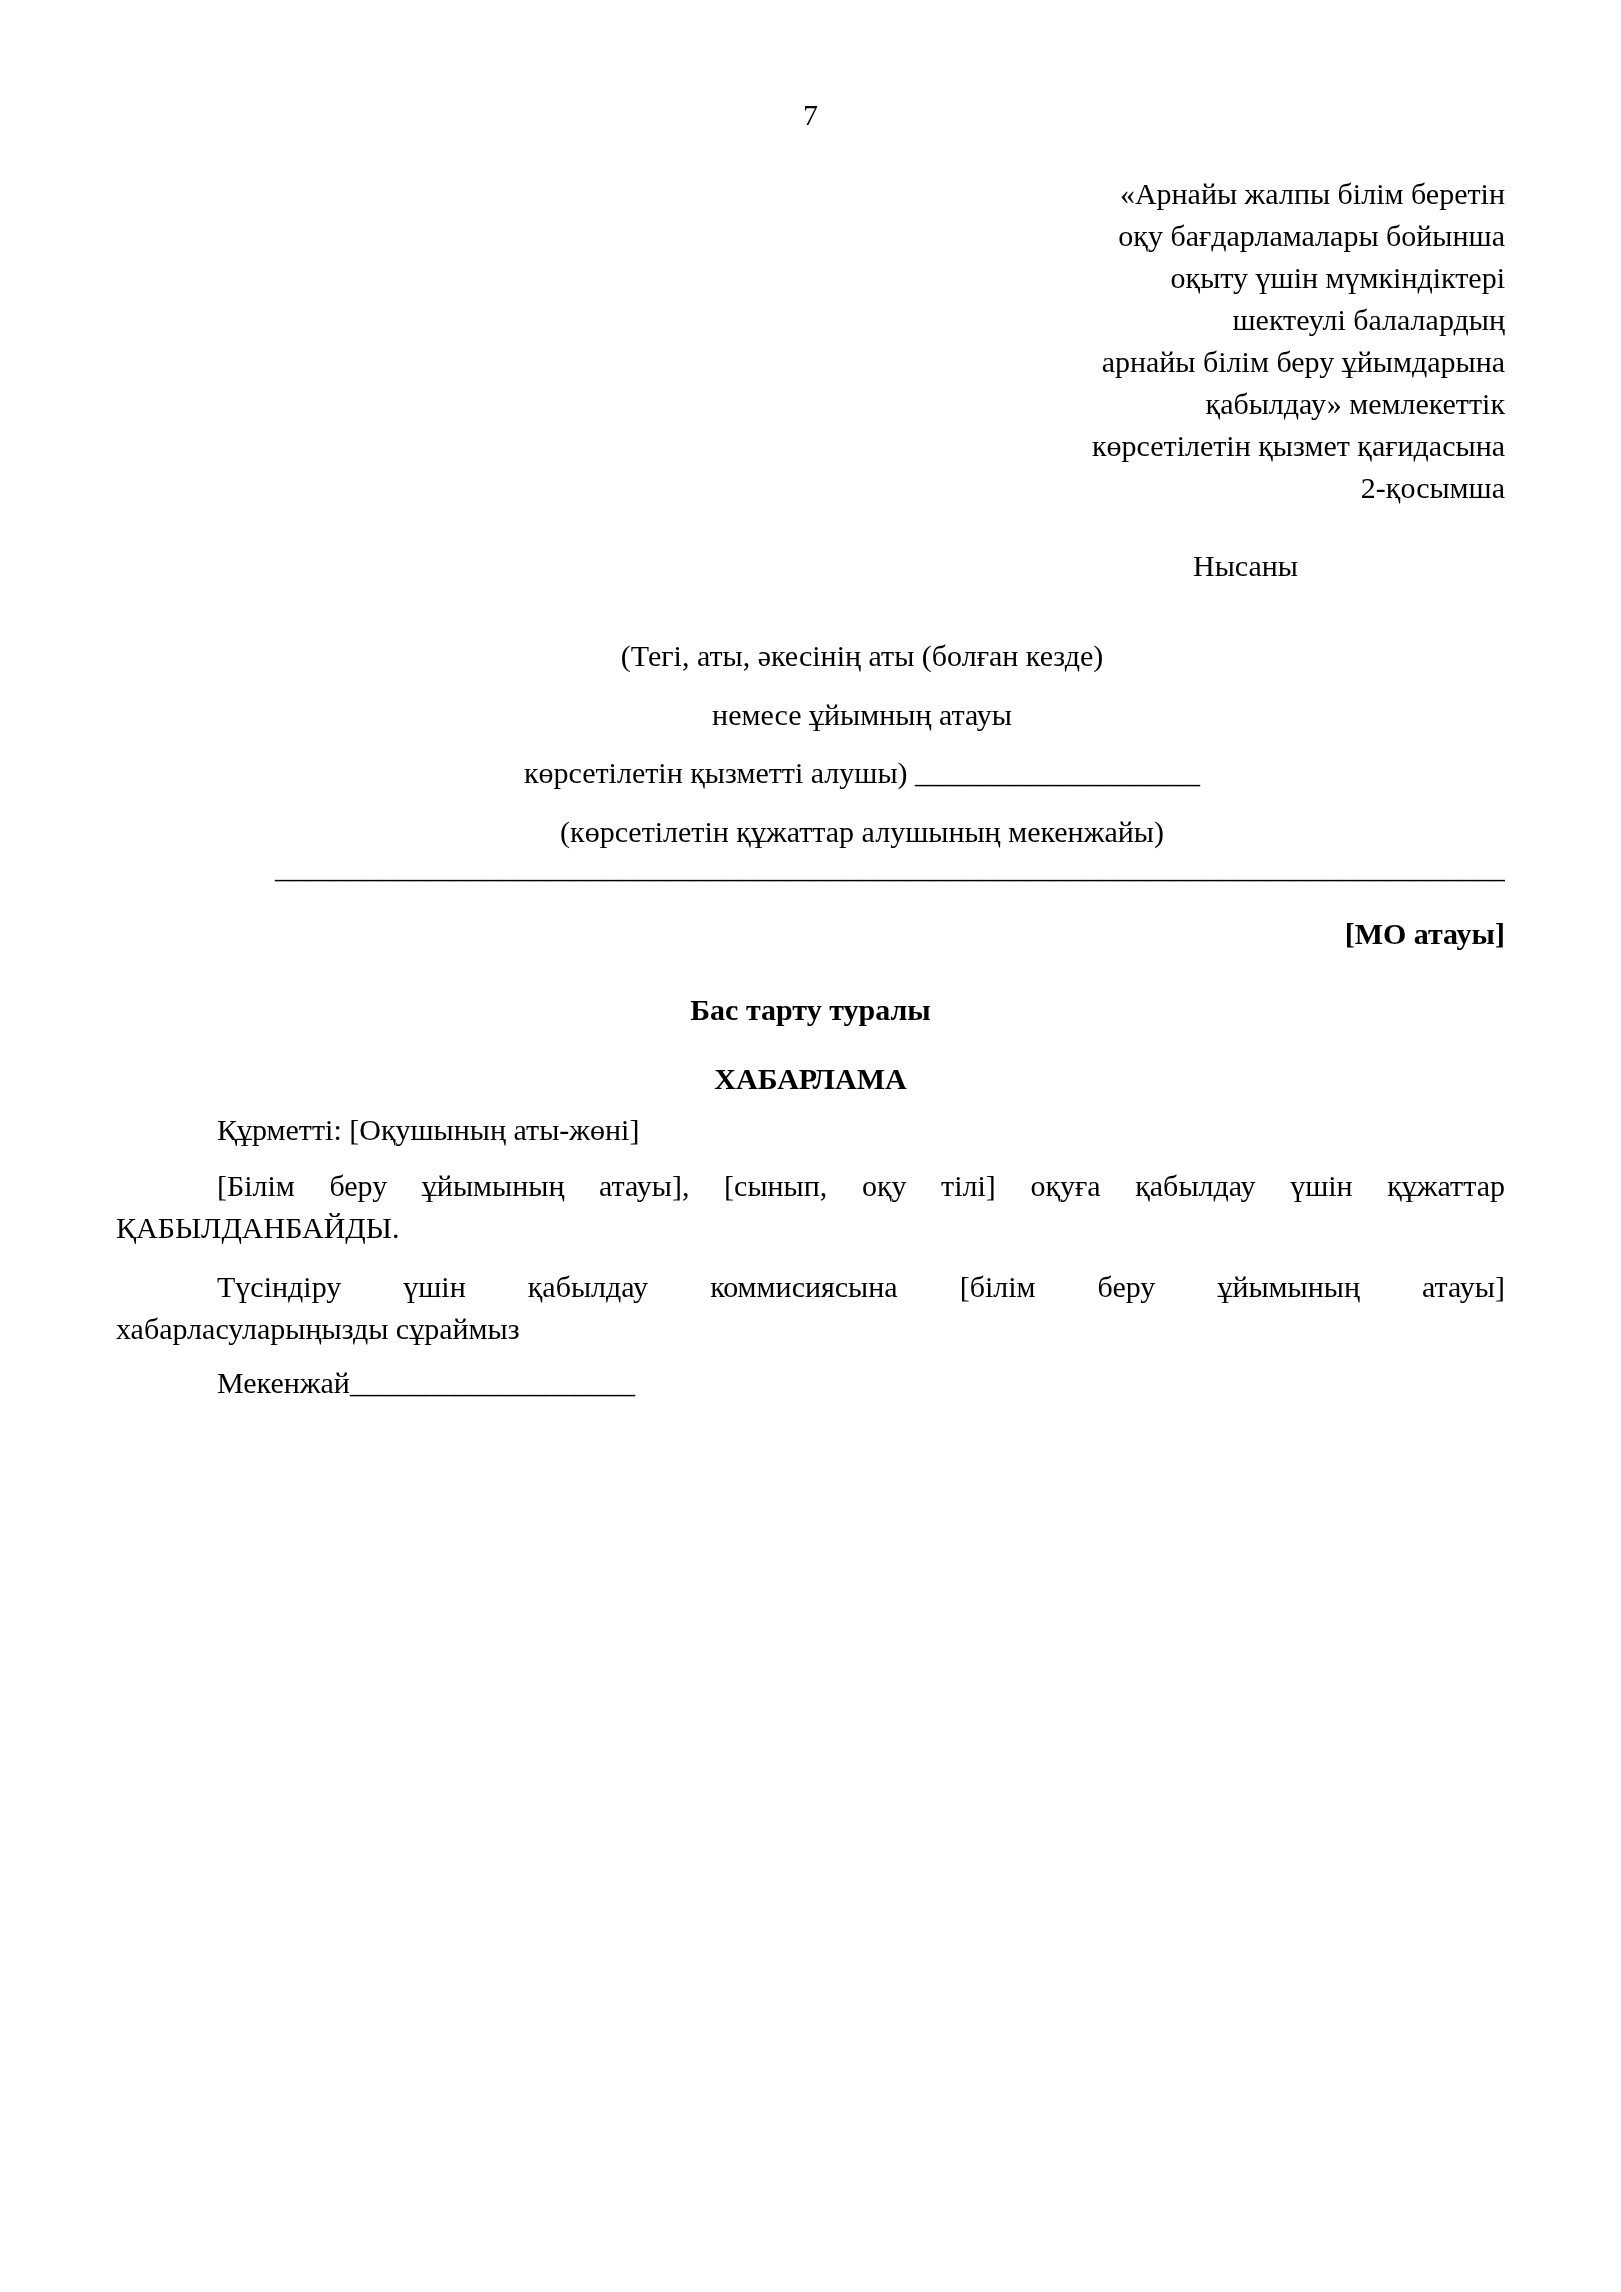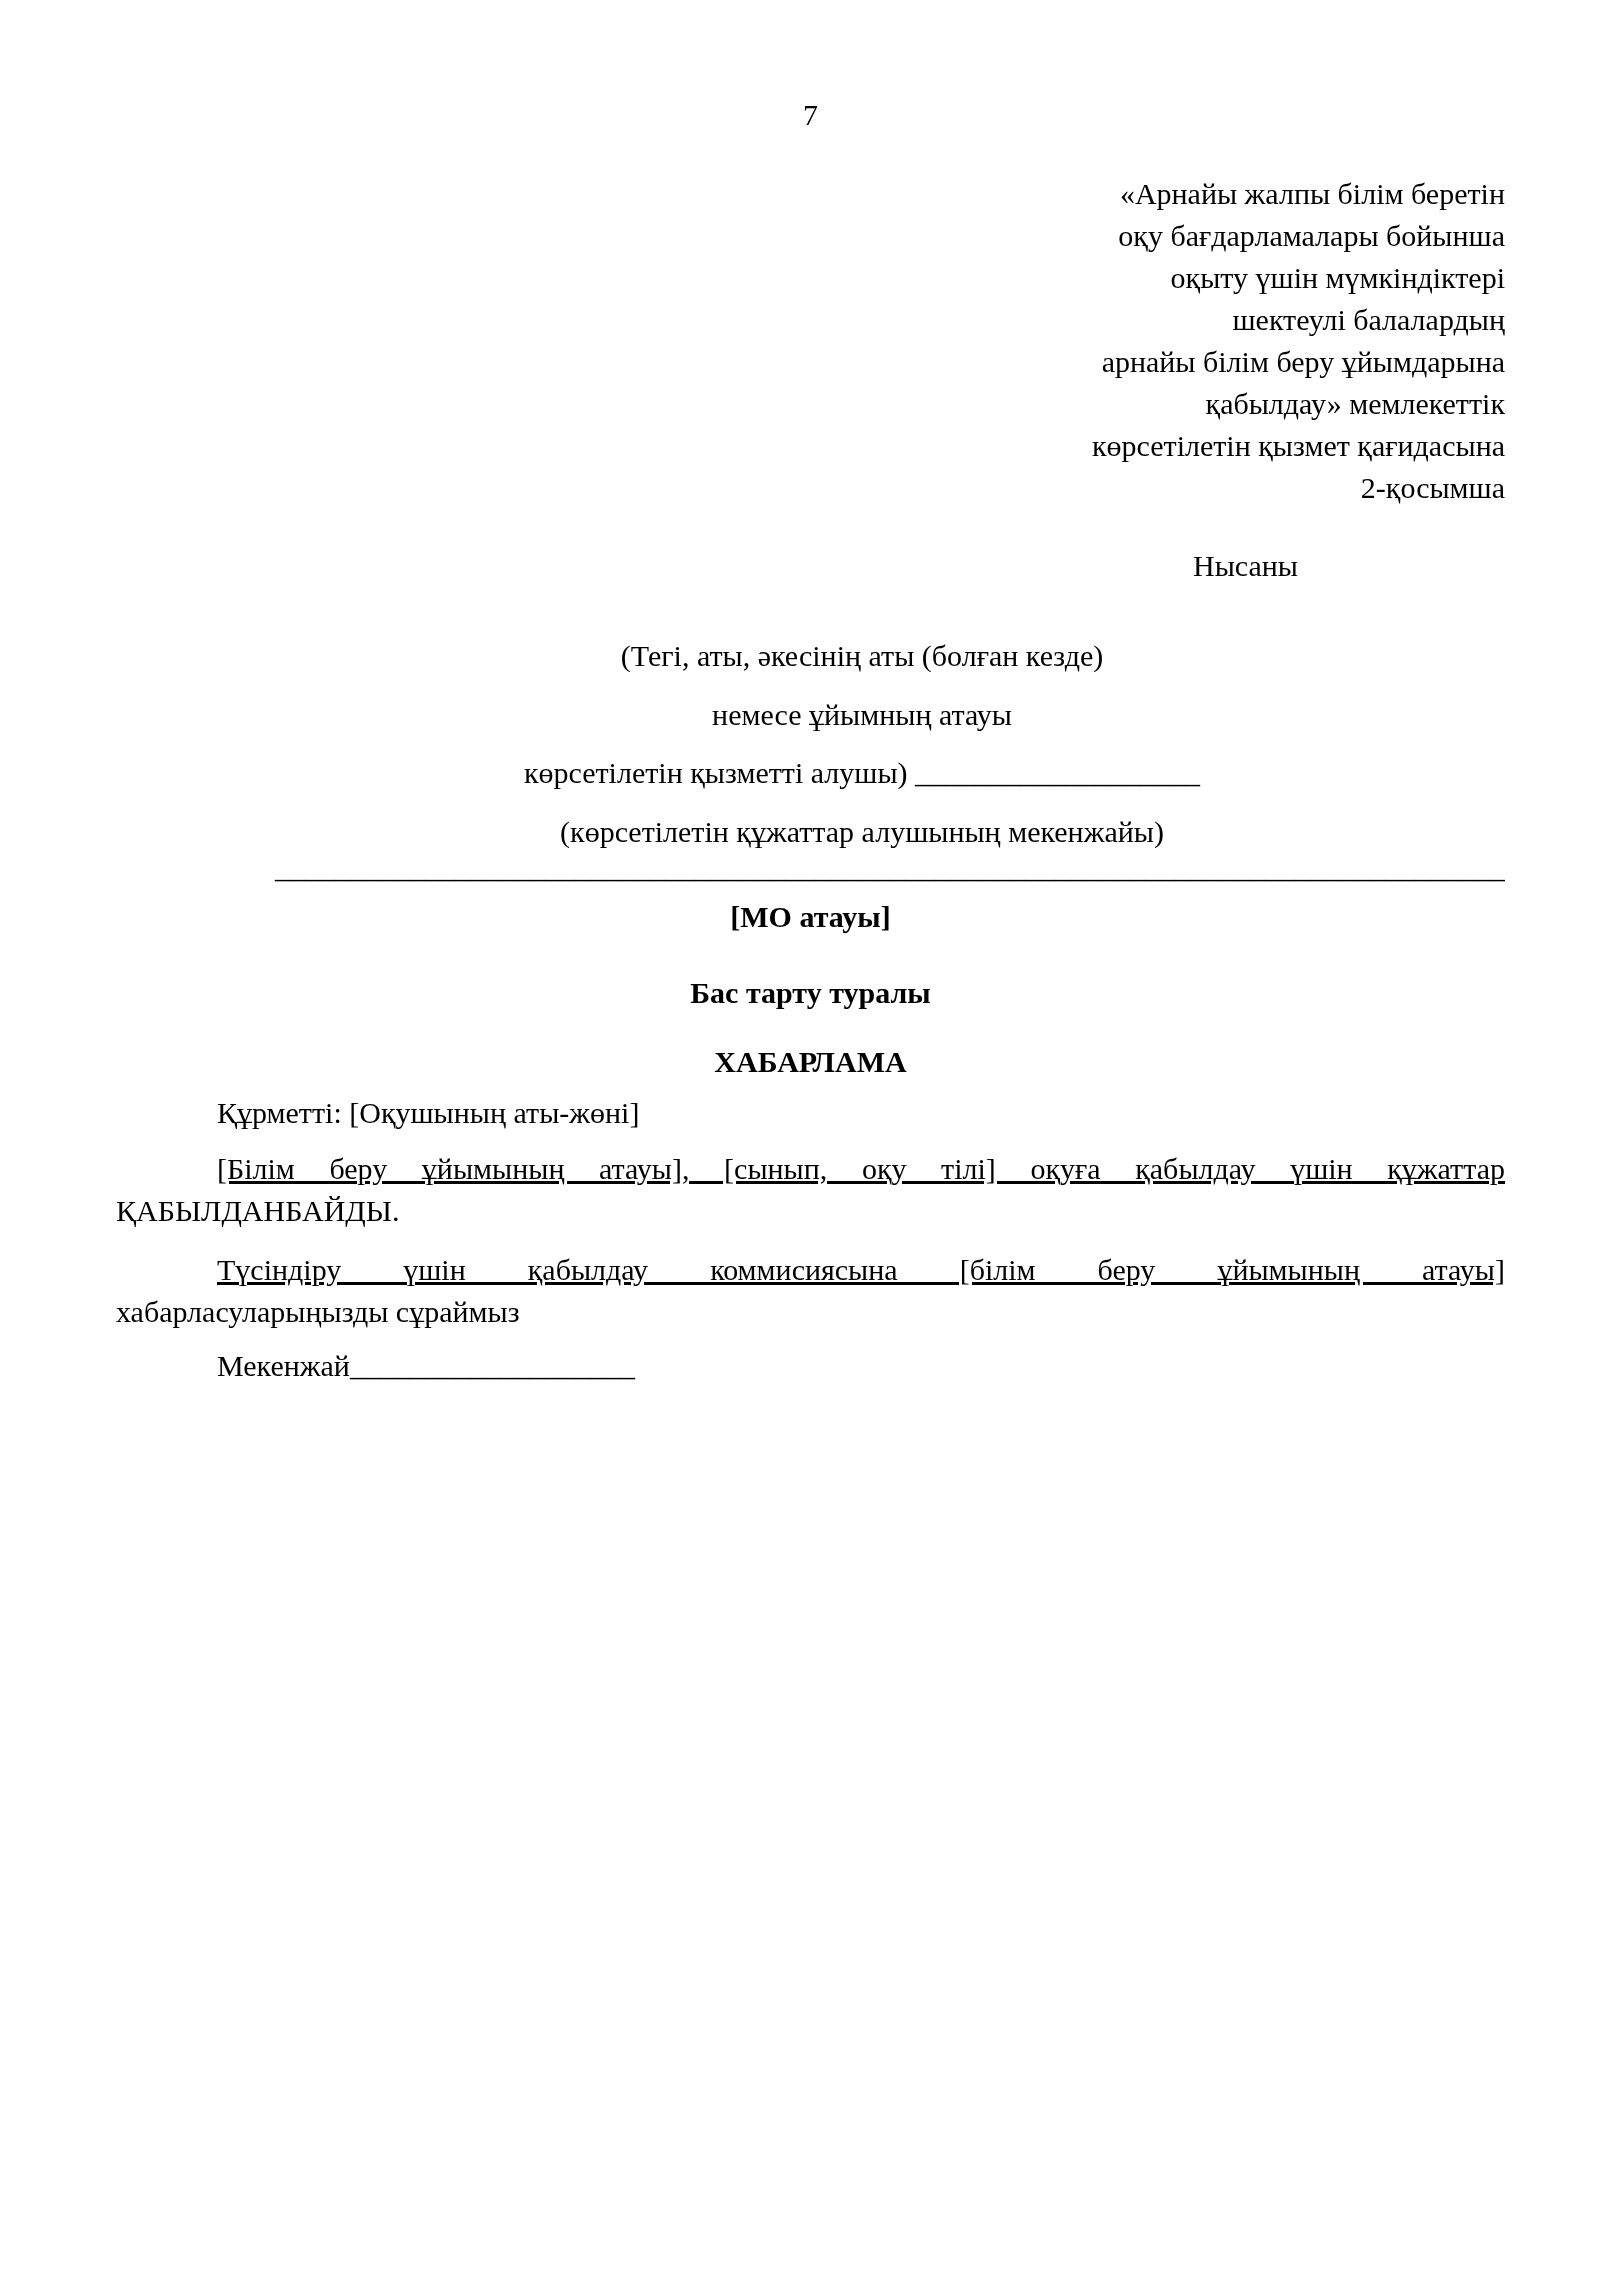--- a/index.html
+++ b/index.html
@@ -27,30 +27,29 @@
   .recipient > div { margin-bottom: 16.7px; }
   .recipient > div:last-child { margin-bottom: 0; }
   .separator {
     line-height: 29px;
     white-space: nowrap;
     overflow: hidden;
     letter-spacing: 0;
     text-align: right;
   }
   .title { text-align: center; font-weight: bold; }
-  .mo   { margin-top: 14px; }
+  .mo   { margin-top: 31px; text-align: right; }
   .sub  { margin-top: 34px; }
   .doc  { margin-top: 26.5px; }
   .salutation { margin-top: 9px; }
   .indent { text-indent: 101px; }
   .just {
     text-align: justify;
     text-align-last: justify;
     text-justify: inter-word;
-    text-decoration: underline;
   }
   .p1 { margin-top: 14.7px; }
   .p-reason { margin-top: 10.8px; }
   .p2 { margin-top: 16.7px; }
   .p-address { margin-top: 11.8px; }
   .nowrap { white-space: nowrap; overflow: hidden; }
 </style>
 </head>
 <body>
 

